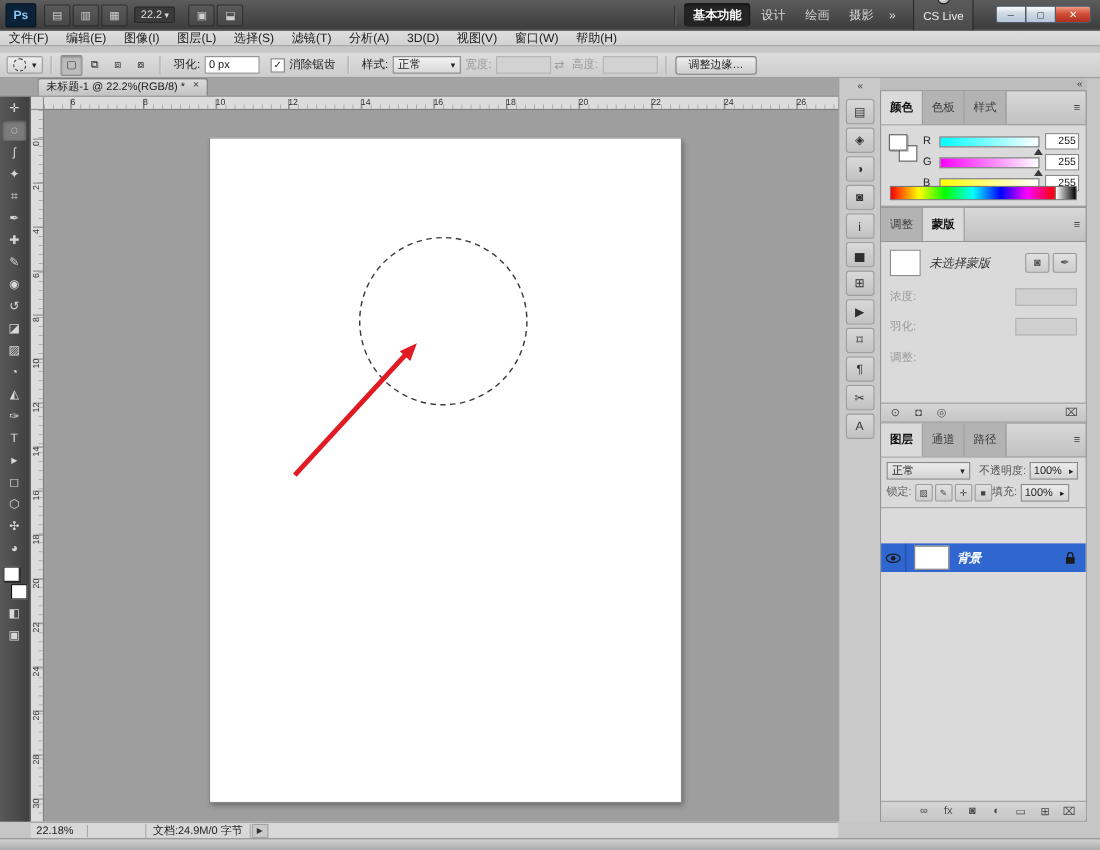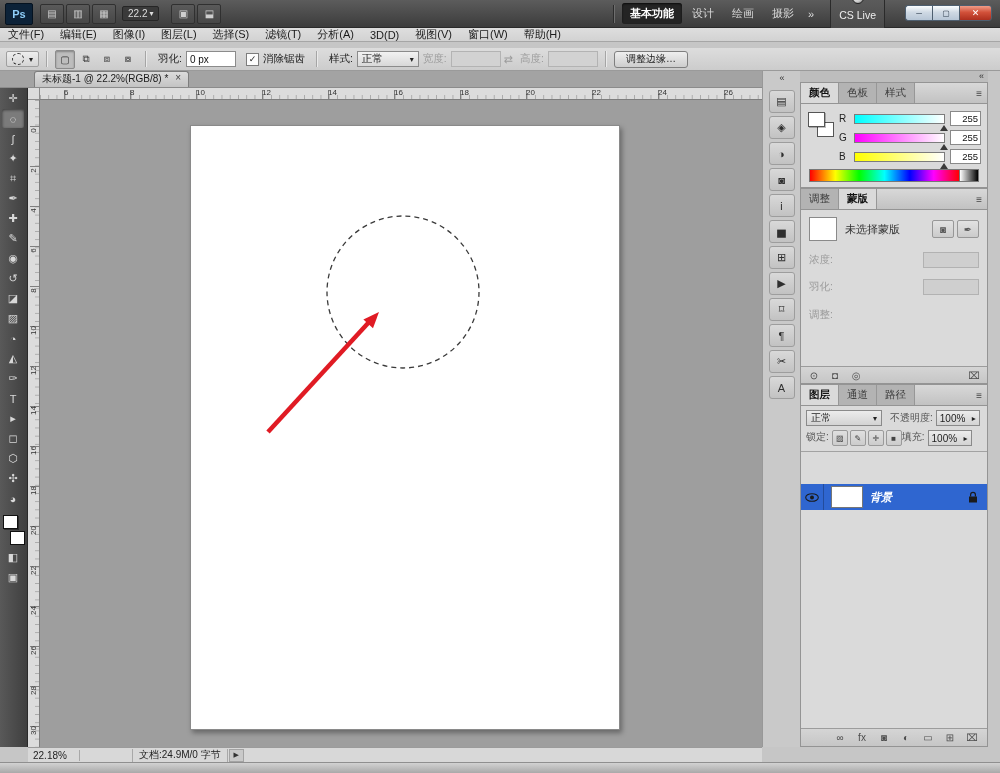--- a/index.html
+++ b/index.html
@@ -73,21 +73,21 @@
 
   
   .dockstrip{position:absolute;left:762px;top:71px;width:38px;height:676px;background:#c9c9c9;border-left:1px solid #989898;box-sizing:border-box;}
   .collapse{text-align:center;font-size:9px;color:#333;padding:2px 0 4px;letter-spacing:-1px;}
   .dicon{width:24px;height:21px;margin:3px auto;display:flex;align-items:center;justify-content:center;font-size:11px;color:#2f2f2f;background:linear-gradient(#d9d9d9,#c2c2c2);border:1px solid #9d9d9d;border-radius:3px;}
 
   
   .panels{position:absolute;left:800px;top:71px;width:188px;height:676px;display:flex;flex-direction:column;background:#bdbdbd;}
   .collapse-bar{height:11px;text-align:right;font-size:9px;color:#333;padding-right:5px;letter-spacing:-1px;}
   .panel{display:flex;flex-direction:column;box-sizing:border-box;}
-  .phead{height:22px;background:linear-gradient(#d8d8d8,#c2c2c2);border:1px solid #949494;display:flex;align-items:stretch;box-sizing:border-box;justify-content:flex-end;}
+  .phead{height:32px;background:linear-gradient(#d8d8d8,#c2c2c2);border:1px solid #949494;display:flex;align-items:stretch;box-sizing:border-box;justify-content:flex-end;}
   .ptabs{display:flex;flex:1;}
   .ptab{font-size:10.5px;padding:0 8px;color:#3c3c3c;background:#b3b3b3;border-right:1px solid #979797;display:flex;align-items:center;}
   .ptab.active{background:#dadada;color:#111;font-weight:bold;}
   .pmenu{font-size:10px;color:#444;display:flex;align-items:center;padding:0 5px;}
   .pbody{flex:1;background:#dadada;border:1px solid #949494;border-top:none;position:relative;box-sizing:border-box;}
 
   
   .color-panel{height:106px;}
   .cswatches{position:absolute;left:7px;top:8px;width:26px;height:26px;}
   .csw-back{position:absolute;left:9px;top:10px;width:15px;height:13px;background:#fff;border:1px solid #555;}
@@ -100,21 +100,21 @@
   .ch-value{width:27px;height:13px;background:#fff;border:1px solid #898989;font-size:9.5px;display:flex;align-items:center;justify-content:flex-end;padding-right:2px;color:#111;}
   .spectrum-row{position:absolute;left:8px;right:8px;bottom:5px;height:11px;display:flex;border:1px solid #777;}
   .spectrum{flex:1;background:linear-gradient(to right,#ff0000,#ffff00 17%,#00ff00 33%,#00ffff 50%,#0000ff 67%,#ff00ff 83%,#ff0000);}
   .spectrum-bw{width:18px;background:linear-gradient(to right,#ffffff,#000000);border-left:1px solid #777;}
 
   
   .masks-panel{height:196px;}
   .masks-body{padding:7px 8px;}
   .mask-row1{display:flex;align-items:center;gap:8px;}
   .mask-thumb{width:26px;height:22px;background:#fff;border:1px solid #8a8a8a;}
-  .mask-title{flex:1;font-size:11px;color:#333;}
+  .mask-title{flex:1;font-size:11px;font-style:italic;color:#333;}
   .mask-hicons{display:flex;gap:3px;}
   .mhicon{width:20px;height:16px;border:1px solid #979797;background:linear-gradient(#e2e2e2,#cbcbcb);font-size:10px;color:#555;display:flex;align-items:center;justify-content:center;border-radius:2px;}
   .mask-prop{display:flex;align-items:center;justify-content:space-between;margin-top:11px;}
   .mask-plabel{font-size:10.5px;color:#9b9b9b;}
   .mask-pvalue{width:54px;height:14px;background:#cfcfcf;border:1px solid #b2b2b2;}
   .mask-adjust{display:flex;margin-top:10px;}
   .mask-adjust .mask-plabel{padding-top:3px;}
   .mask-btns{margin-left:auto;display:flex;flex-direction:column;align-items:flex-end;gap:4px;}
   .mbtn{min-width:86px;height:17px;font-size:10px;font-family:inherit;color:#7a7a7a;background:linear-gradient(#e7e7e7,#cecece);border:1px solid #8d8d8d;border-radius:3px;}
   .mbtn.small{min-width:58px;}

